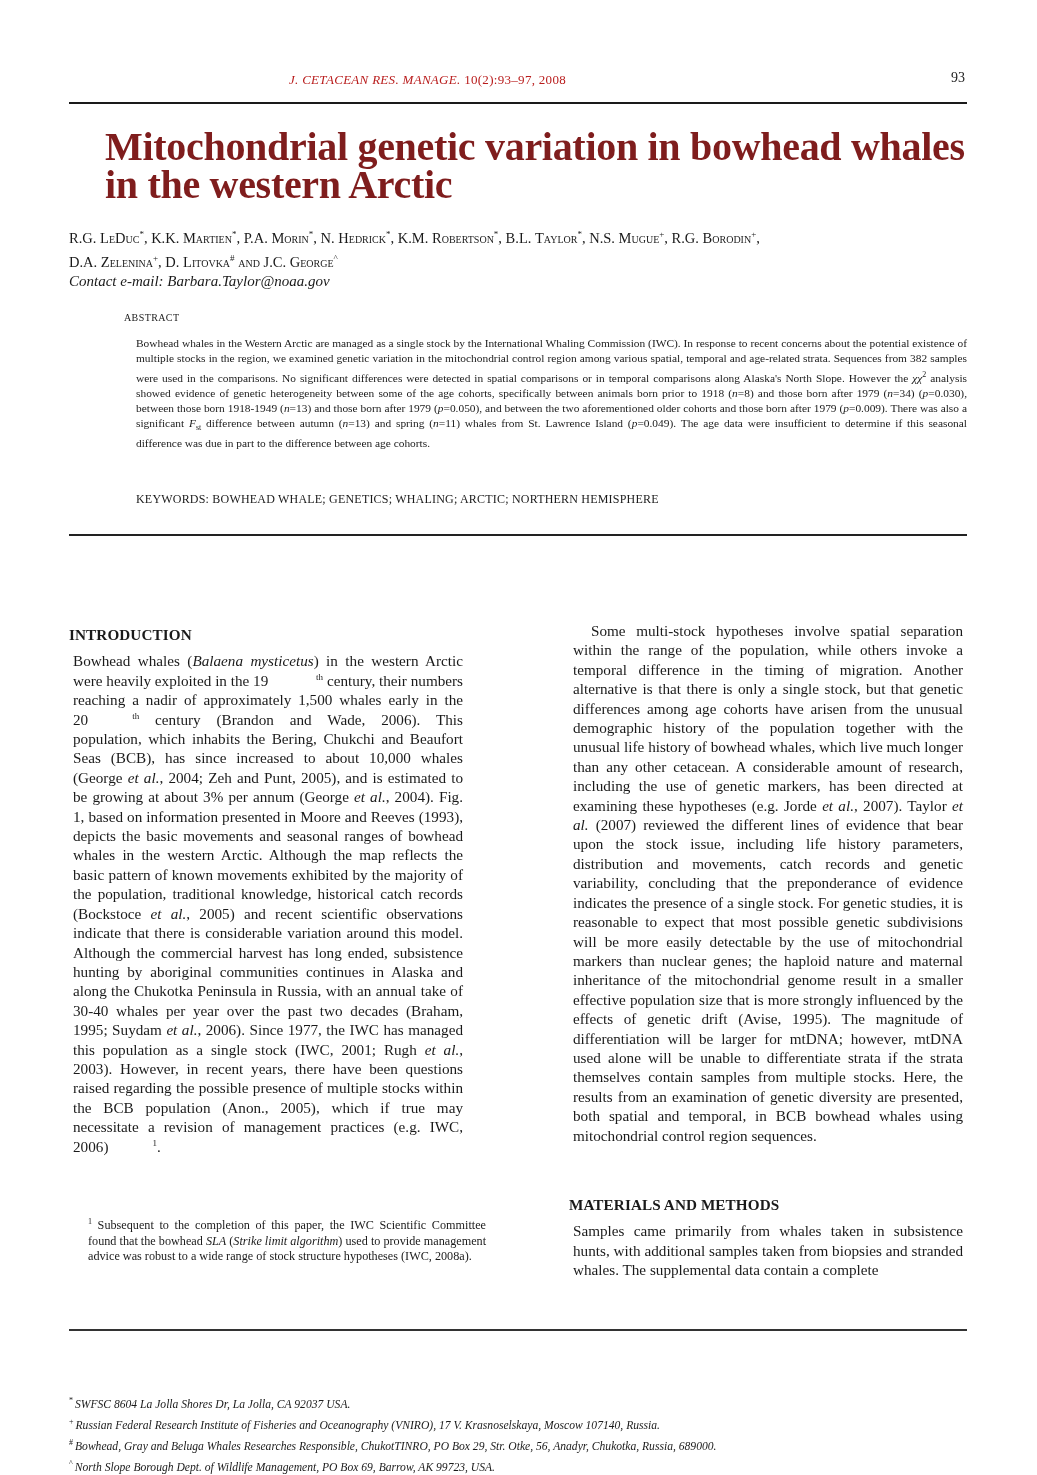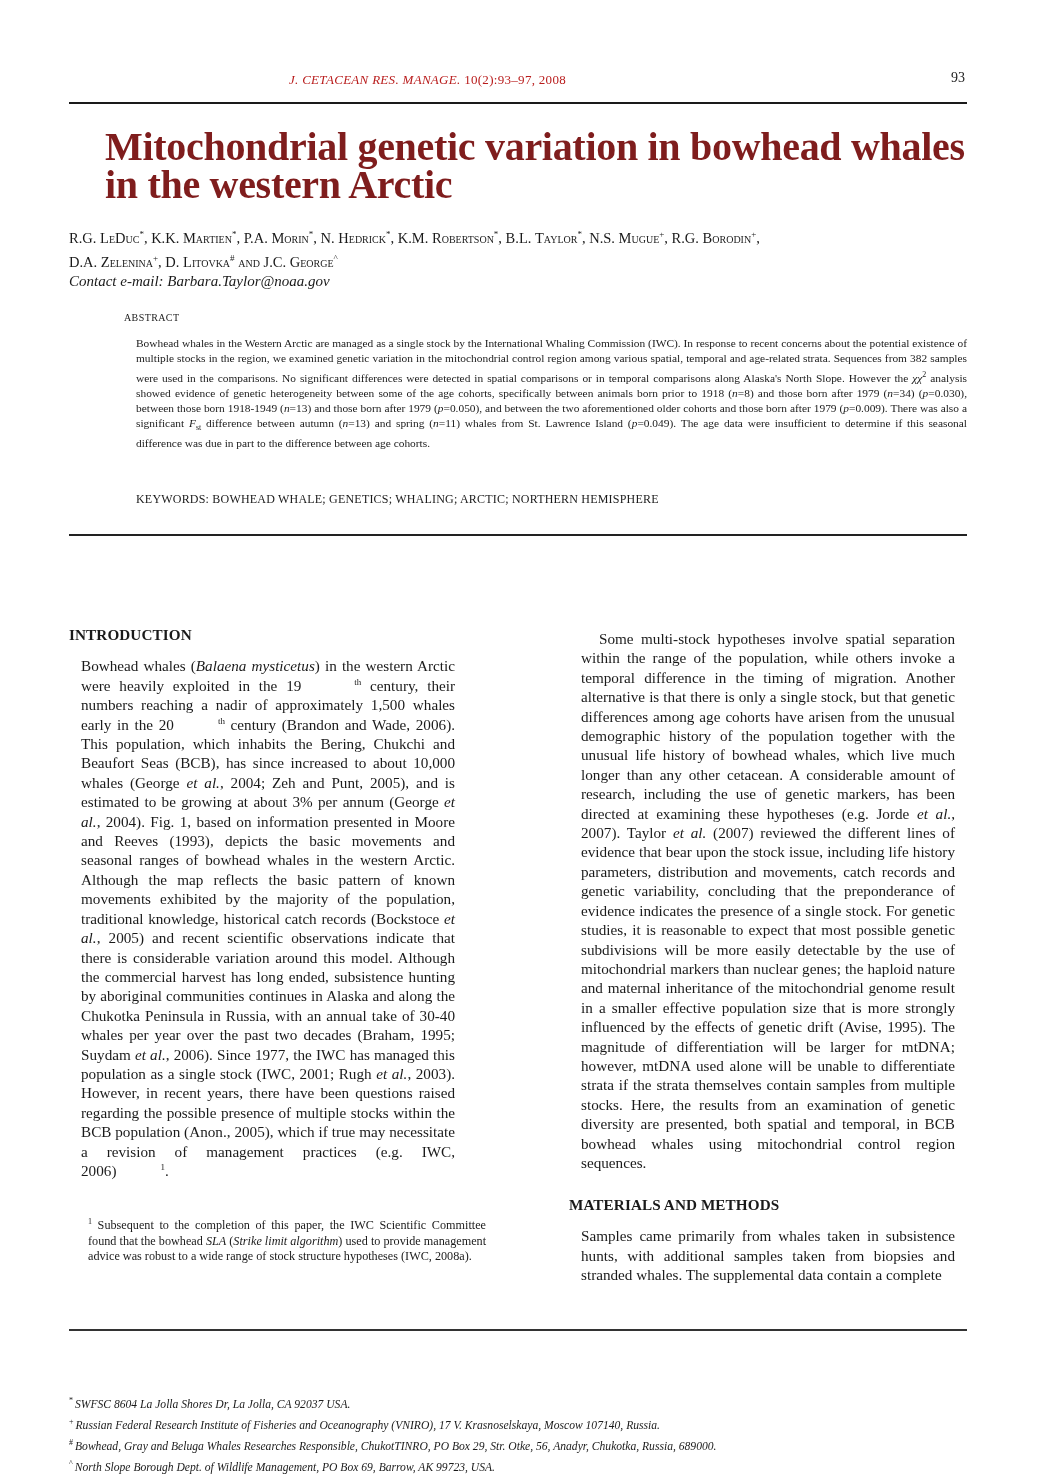--- a/index.html
+++ b/index.html
@@ -29,21 +29,21 @@
   .abstract-body {
     left: 136px; top: 336px; width: 831px;
     font-size: 11.4px; line-height: 15.3px; text-align: justify;
   }
   .keywords { left: 136px; top: 492px; font-size: 12px; letter-spacing: 0.2px; }
   .rule-mid { left: 69px; top: 534px; width: 898px; height: 1.5px; background: #222; }
   .col { width: 398px; font-size: 15.2px; line-height: 19.4px; text-align: justify; }
   .col-left { left: 69px; top: 625px; }
   .col-right { left: 569px; top: 617px; }
   .heading { font-weight: bold; font-size: 15.2px; margin-bottom: 7px; letter-spacing: 0.1px; }
-  .para { margin: 12px; }
+  .para { margin: 4px; }
   .indent { text-indent: 18px; }
   .para sup { font-size: 9px; line-height: 0; padding-left: 44px; }
   .footnote {
     left: 69px; top: 1218px; width: 398px;
     font-size: 12.2px; line-height: 15.5px; text-align: justify; margin-left: 19px;
   }
   .footnote sup { font-size: 8px; line-height: 0; }
   .methods { left: 569px; top: 1195px; width: 398px; font-size: 15.2px; line-height: 19.4px; text-align: justify; }
   .rule-bottom { left: 69px; top: 1329px; width: 898px; height: 1.5px; background: #333; }
   .affil { left: 69px; top: 1348px; width: 898px; font-size: 11.6px; line-height: 17px; font-style: italic; margin-top: 44px; }

